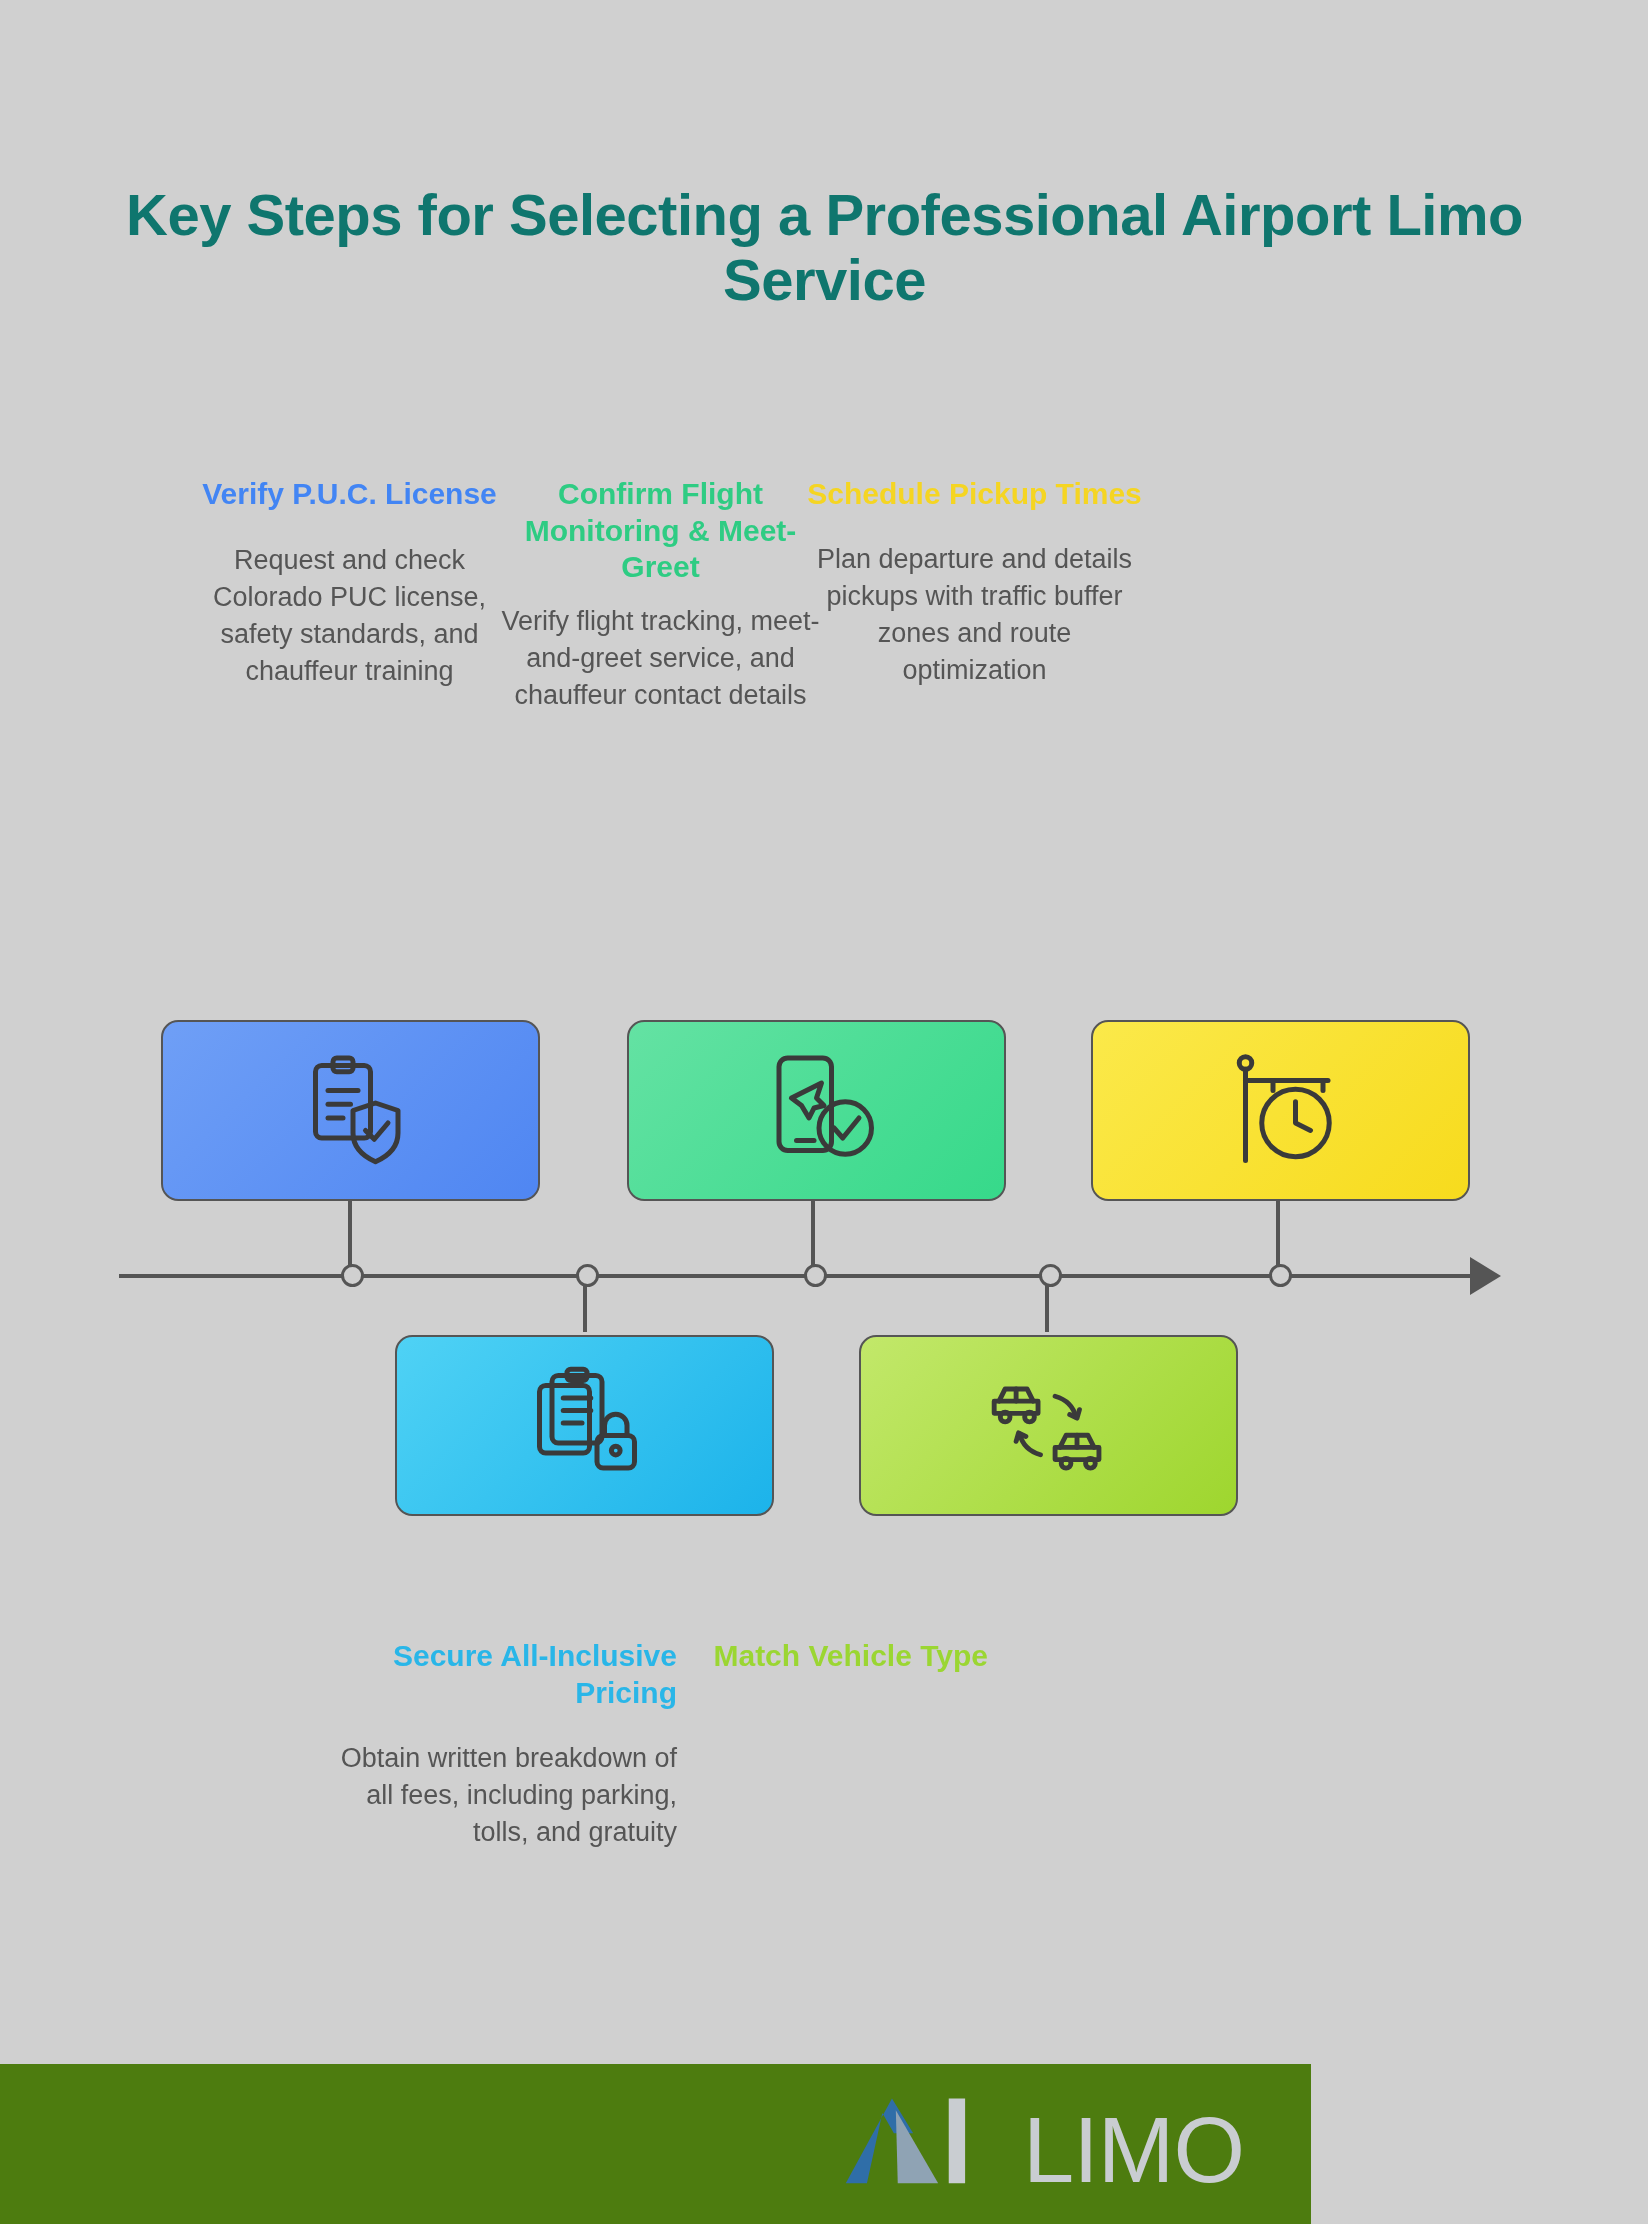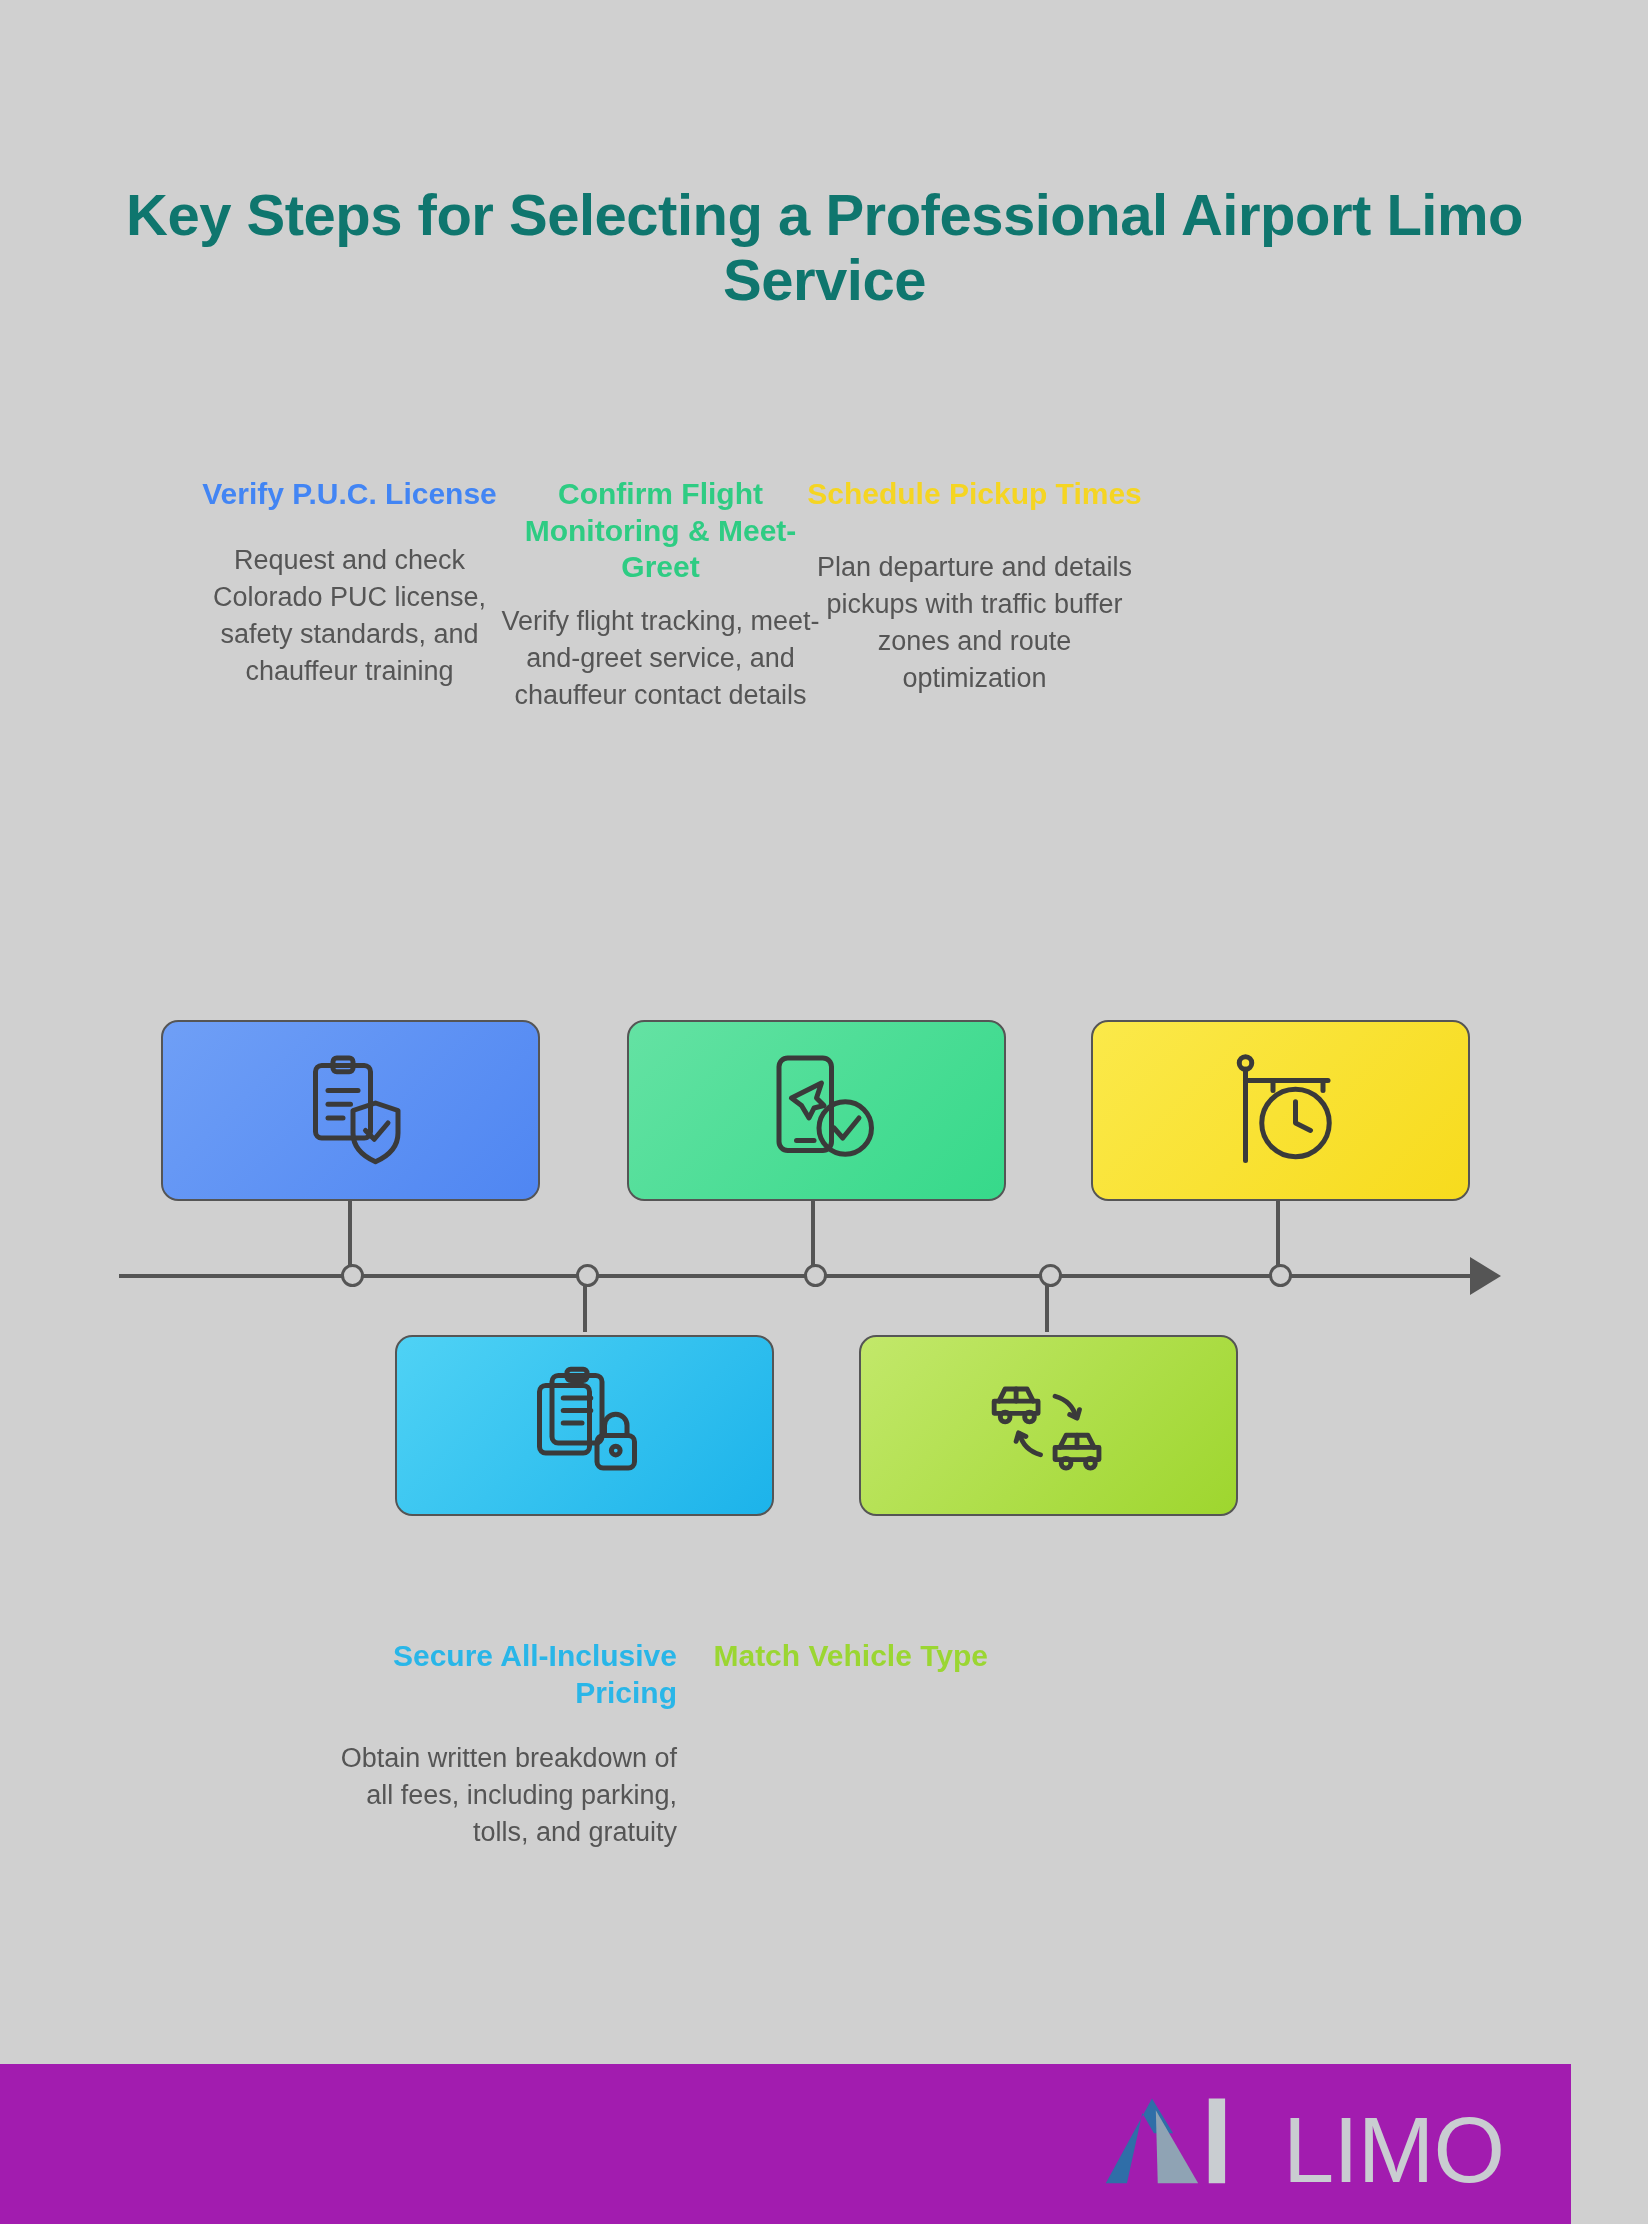--- a/index.html
+++ b/index.html
@@ -54,21 +54,21 @@
     margin-bottom: 38px;
   }
   .col-heading.blue   { color: #4285f4; }
   .col-heading.green  { color: #2ecc83; }
   .col-heading.yellow { color: #f5d522; }
   .col-heading.cyan   { color: #29b6e8; }
   .col-heading.lime   { color: #9bd632; }
 
   .top-col.c2 .col-heading { margin-bottom: 17.3px; }
   .top-col.c1 .col-heading { margin-bottom: 29px; }
-  .top-col.c3 .col-heading { margin-bottom: 36px; }
+  .top-col.c3 .col-heading { margin-bottom: 28px; }
 
   .col-body {
     font-size: 27px;
     line-height: 1.37;
     color: #555555;
   }
 
   
   .bot-col {
     position: absolute;
@@ -147,23 +147,23 @@
   .card.k4 { left: 395px; background: linear-gradient(135deg, #4fd2f5 0%, #1cb3ea 100%); }
   .card.k5 { left: 859px; background: linear-gradient(135deg, #c2e86a 0%, #9ed62e 100%); }
 
   .card svg { display: block; }
 
   
   .footer {
     position: absolute;
     left: 0;
     bottom: 0;
-    width: 1571px;
+    width: 1311px;
     height: 161px;
-    background: #a21caf;
+    background: #4d7c0f;
   }
   .logo {
     position: absolute;
     right: 67px;
     top: 25px;
     display: flex;
     align-items: center;
     font-size: 92px;
     font-weight: 300;
     letter-spacing: -1px;

